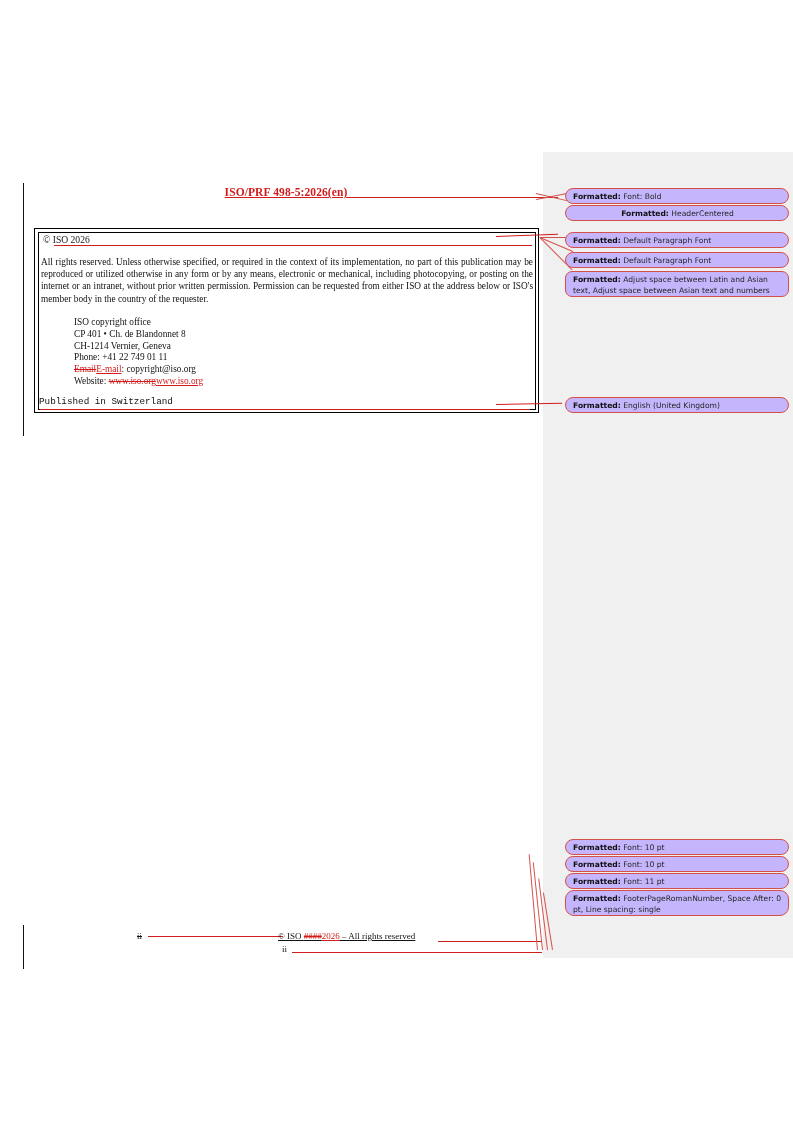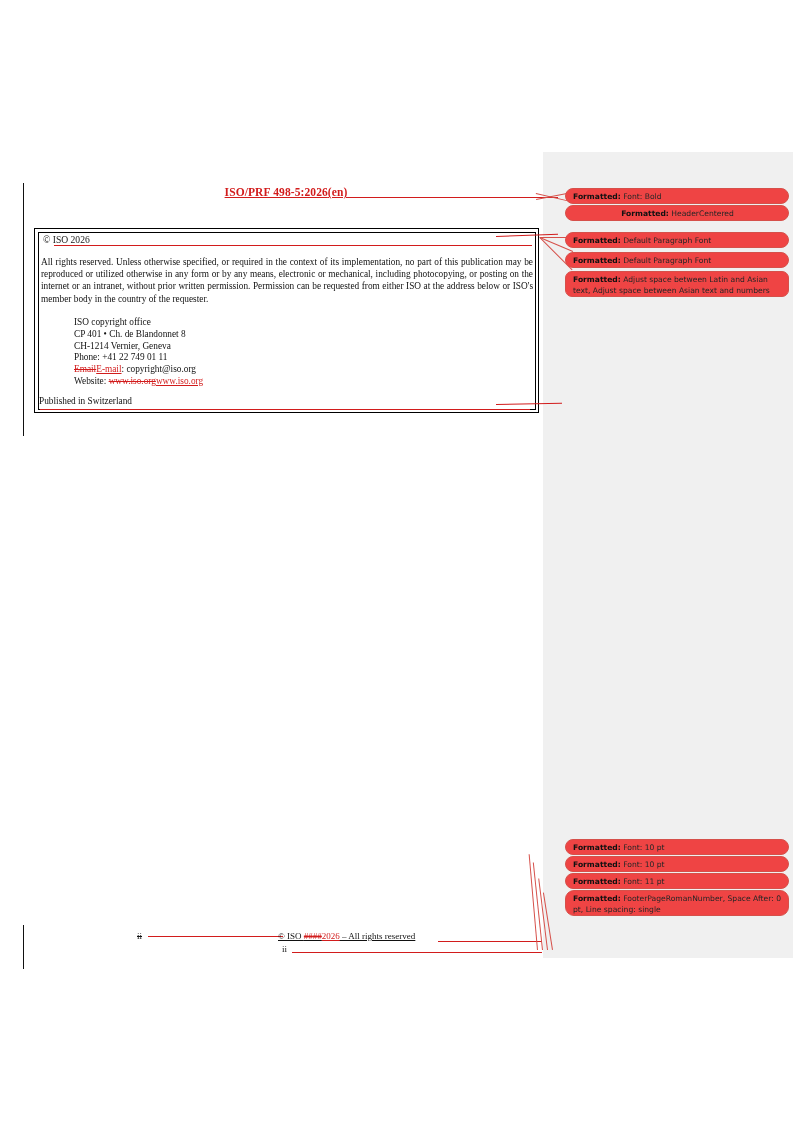--- a/index.html
+++ b/index.html
@@ -59,21 +59,21 @@
     position:absolute;left:6px;top:27px;width:492px;
     font-size:9.3px;line-height:12.2px;color:#111;
     text-align:justify;
   }
   .cr-addr{
     position:absolute;left:27px;top:88px;
     font-size:9.3px;line-height:11.8px;color:#111;margin-left:12px;
   }
   .cr-pub{
     position:absolute;left:4px;top:167px;
-    font-size:9.3px;color:#111;
+    font-size:9.3px;color:#111;font-family:Liberation Mono, monospace;
   }
 
   .del{ text-decoration:line-through; color:#d21c1c; }
   .ins{ text-decoration:underline; color:#d21c1c; }
 
   
   .footer-left{
     position:absolute;left:137px;top:931px;
     font-size:9px;color:#111;text-decoration:line-through;
   }
@@ -84,21 +84,21 @@
   .footer-ii{
     position:absolute;left:282px;top:944px;
     font-size:9px;color:#111;
   }
 
   
   .balloon{
     position:absolute;
     border:1.1px solid #d6504a;
     border-radius:9px;
-    background:#ef4444;
+    background:#c4b5fd;
     font-family:"DejaVu Sans", sans-serif;
     font-size:7.6px;
     line-height:10.6px;
     color:#262626;
     padding:3px 6px 3px 7px;
     box-sizing:border-box;
   }
   .balloon b{font-weight:bold;color:#111;}
 
   
@@ -184,20 +184,24 @@
   <div class="balloon" style="left:565px;top:252px;width:224px;height:16px;">
     <b>Formatted:</b>
     <span>Default Paragraph Font</span>
   </div>
 
   <div class="balloon" style="left:565px;top:271px;width:224px;height:26px;border-radius:7px;">
     <b>Formatted:</b>
     <span>Adjust space between Latin and Asian text, Adjust space between Asian text and numbers</span>
   </div>
 
+  <div class="balloon" style="left:565px;top:397px;width:224px;height:16px;">
+    <b>Formatted:</b>
+    <span>English (United Kingdom)</span>
+  </div>
 
   <div class="balloon" style="left:565px;top:839px;width:224px;height:16px;">
     <b>Formatted:</b>
     <span>Font: 10 pt</span>
   </div>
 
   <div class="balloon" style="left:565px;top:856px;width:224px;height:16px;">
     <b>Formatted:</b>
     <span>Font: 10 pt</span>
   </div>

